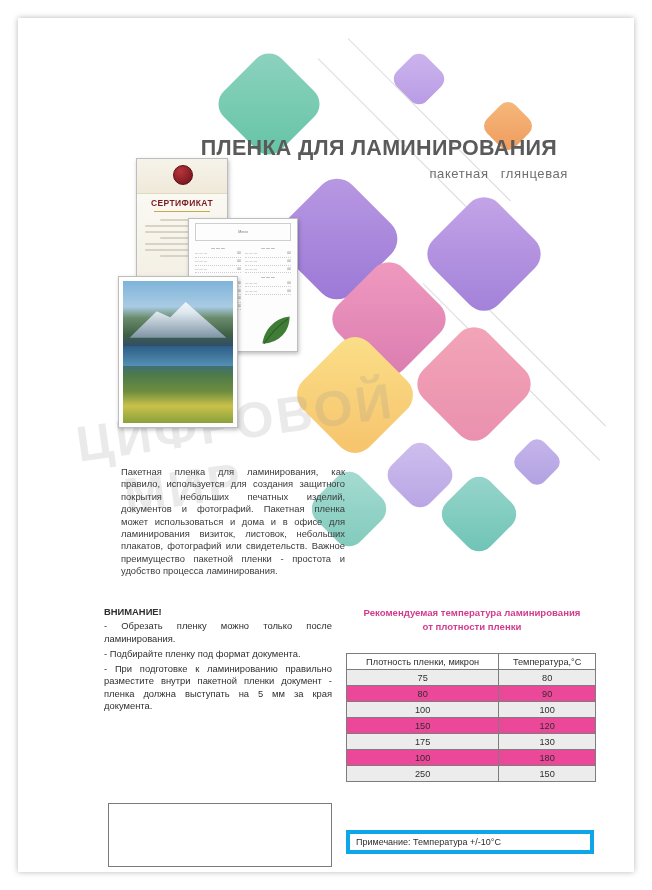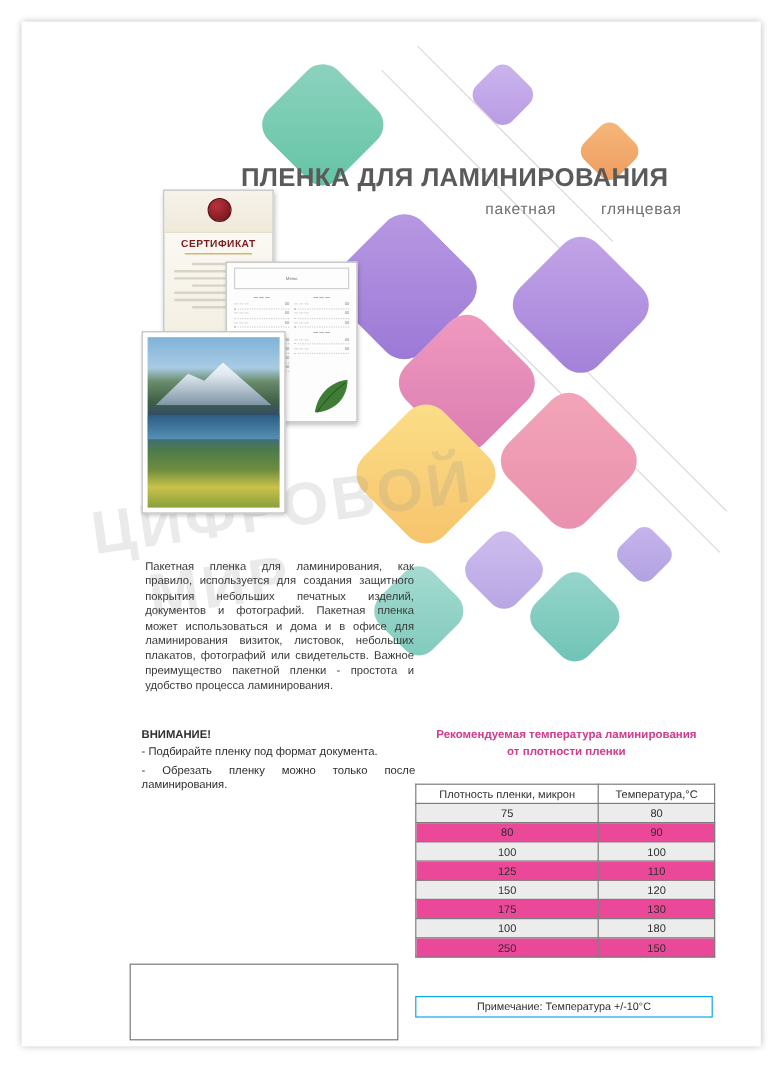--- a/index.html
+++ b/index.html
@@ -62,21 +62,21 @@
   .subtitle {
     position: absolute;
     left: 250px;
     top: 148px;
     width: 300px;
     text-align: right;
     font-size: 13px;
     color: #6f6f6f;
     letter-spacing: 0.6px;
   }
-  .subtitle span { margin-left: 33px; }
+  .subtitle span { margin-left: 8px; }
 
   
   .sample {
     position: absolute;
     background: #fff;
     border: 1px solid #bdbdbd;
     box-shadow: 1px 2px 4px rgba(0,0,0,0.25);
     overflow: hidden;
   }
   
@@ -184,21 +184,20 @@
   }
   .attention-block {
     position: absolute;
     left: 86px;
     top: 588px;
     width: 228px;
     font-size: 9.4px;
     line-height: 12.3px;
     color: #2f2f2f;
     text-align: justify;
-    margin-left: 14px;
   }
   .attention-title {
     font-weight: bold;
     margin-bottom: 2px;
     text-align: left;
   }
   .attention-block p { margin: 0 0 3px 0; }
 
   .empty-box {
     position: absolute;
@@ -238,27 +237,26 @@
     font-weight: normal;
     background: #ec4899;
   }
   .temp-table thead th { background: #ffffff; margin-left: 20px; }
   .temp-table tbody tr:nth-child(odd) td { background: #ececec; }
   .note-row {
     position: absolute;
     left: 328px;
     top: 812px;
     width: 248px;
-    border: 1px solid #0ea5e9;
+    border: 4px solid #0ea5e9;
     font-size: 9px;
     color: #2e2e2e;
     padding: 3px 6px;
     background: #ffffff;
     box-sizing: border-box;
-    text-align: center;
   }
 
   
   .watermark {
     position: absolute;
     left: 60px;
     top: 360px;
     width: 540px;
     font-size: 50px;
     font-weight: bold;
@@ -393,22 +391,23 @@
       <div class="photo-inner">
         <div class="photo-mtn"></div>
         <div class="photo-lake"></div>
       </div>
     </div>
 
     <div class="body-text">Пакетная пленка для ламинирования, как правило, используется для создания защитного покрытия небольших печатных изделий, документов и фотографий. Пакетная пленка может использоваться и дома и в офисе для ламинирования визиток, листовок, небольших плакатов, фотографий или свидетельств. Важное преимущество пакетной пленки - простота и удобство процесса ламинирования.</div>
 
     <div class="attention-block">
       <div class="attention-title">ВНИМАНИЕ!</div>
+      <p>- Обрезать пленку можно только после ламинирования.</p>
       <p>- Подбирайте пленку под формат документа.</p>
-      <p>- Обрезать пленку можно только после ламинирования.</p>
+      <p>- При подготовке к ламинированию правильно разместите внутри пакетной пленки документ - пленка должна выступать на 5 мм за края документа.</p>
     </div>
 
     <div class="empty-box"></div>
 
     <div class="table-heading">
       <div>Рекомендуемая температура ламинирования</div>
       <div>от плотности пленки</div>
     </div>
 
     <table class="temp-table">
@@ -425,24 +424,20 @@
         </tr>
         <tr>
           <td>80</td>
           <td>90</td>
         </tr>
         <tr>
           <td>100</td>
           <td>100</td>
         </tr>
         <tr>
-          <td>125</td>
-          <td>110</td>
-        </tr>
-        <tr>
           <td>150</td>
           <td>120</td>
         </tr>
         <tr>
           <td>175</td>
           <td>130</td>
         </tr>
         <tr>
           <td>100</td>
           <td>180</td>

